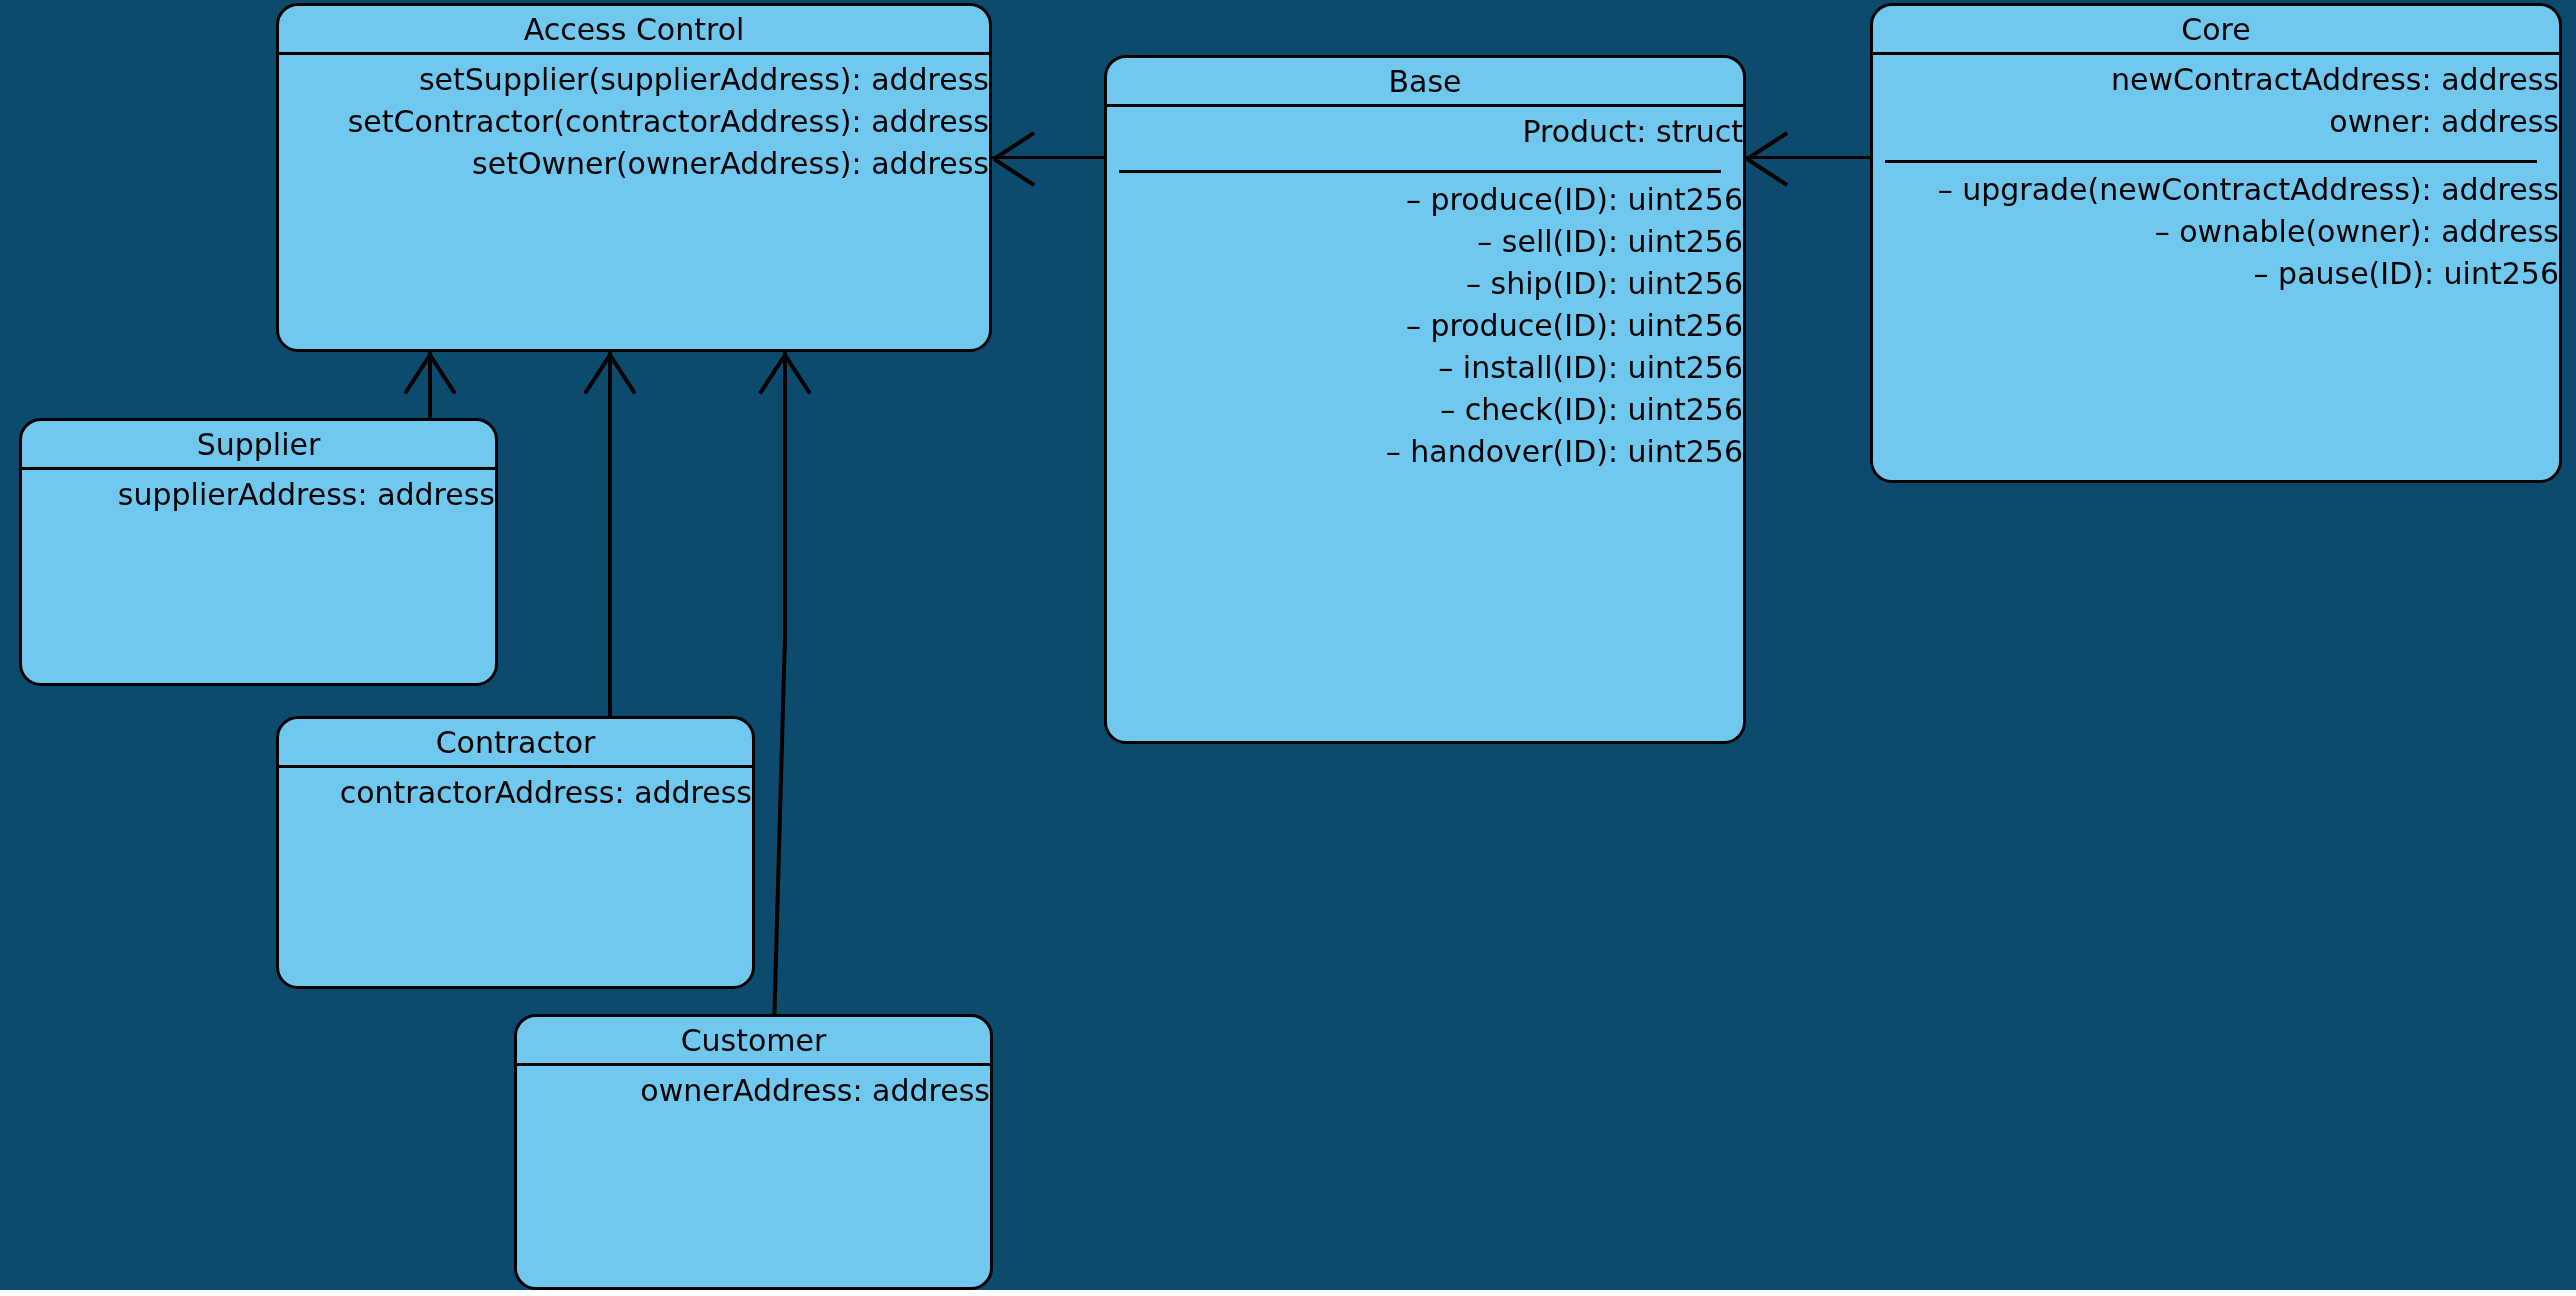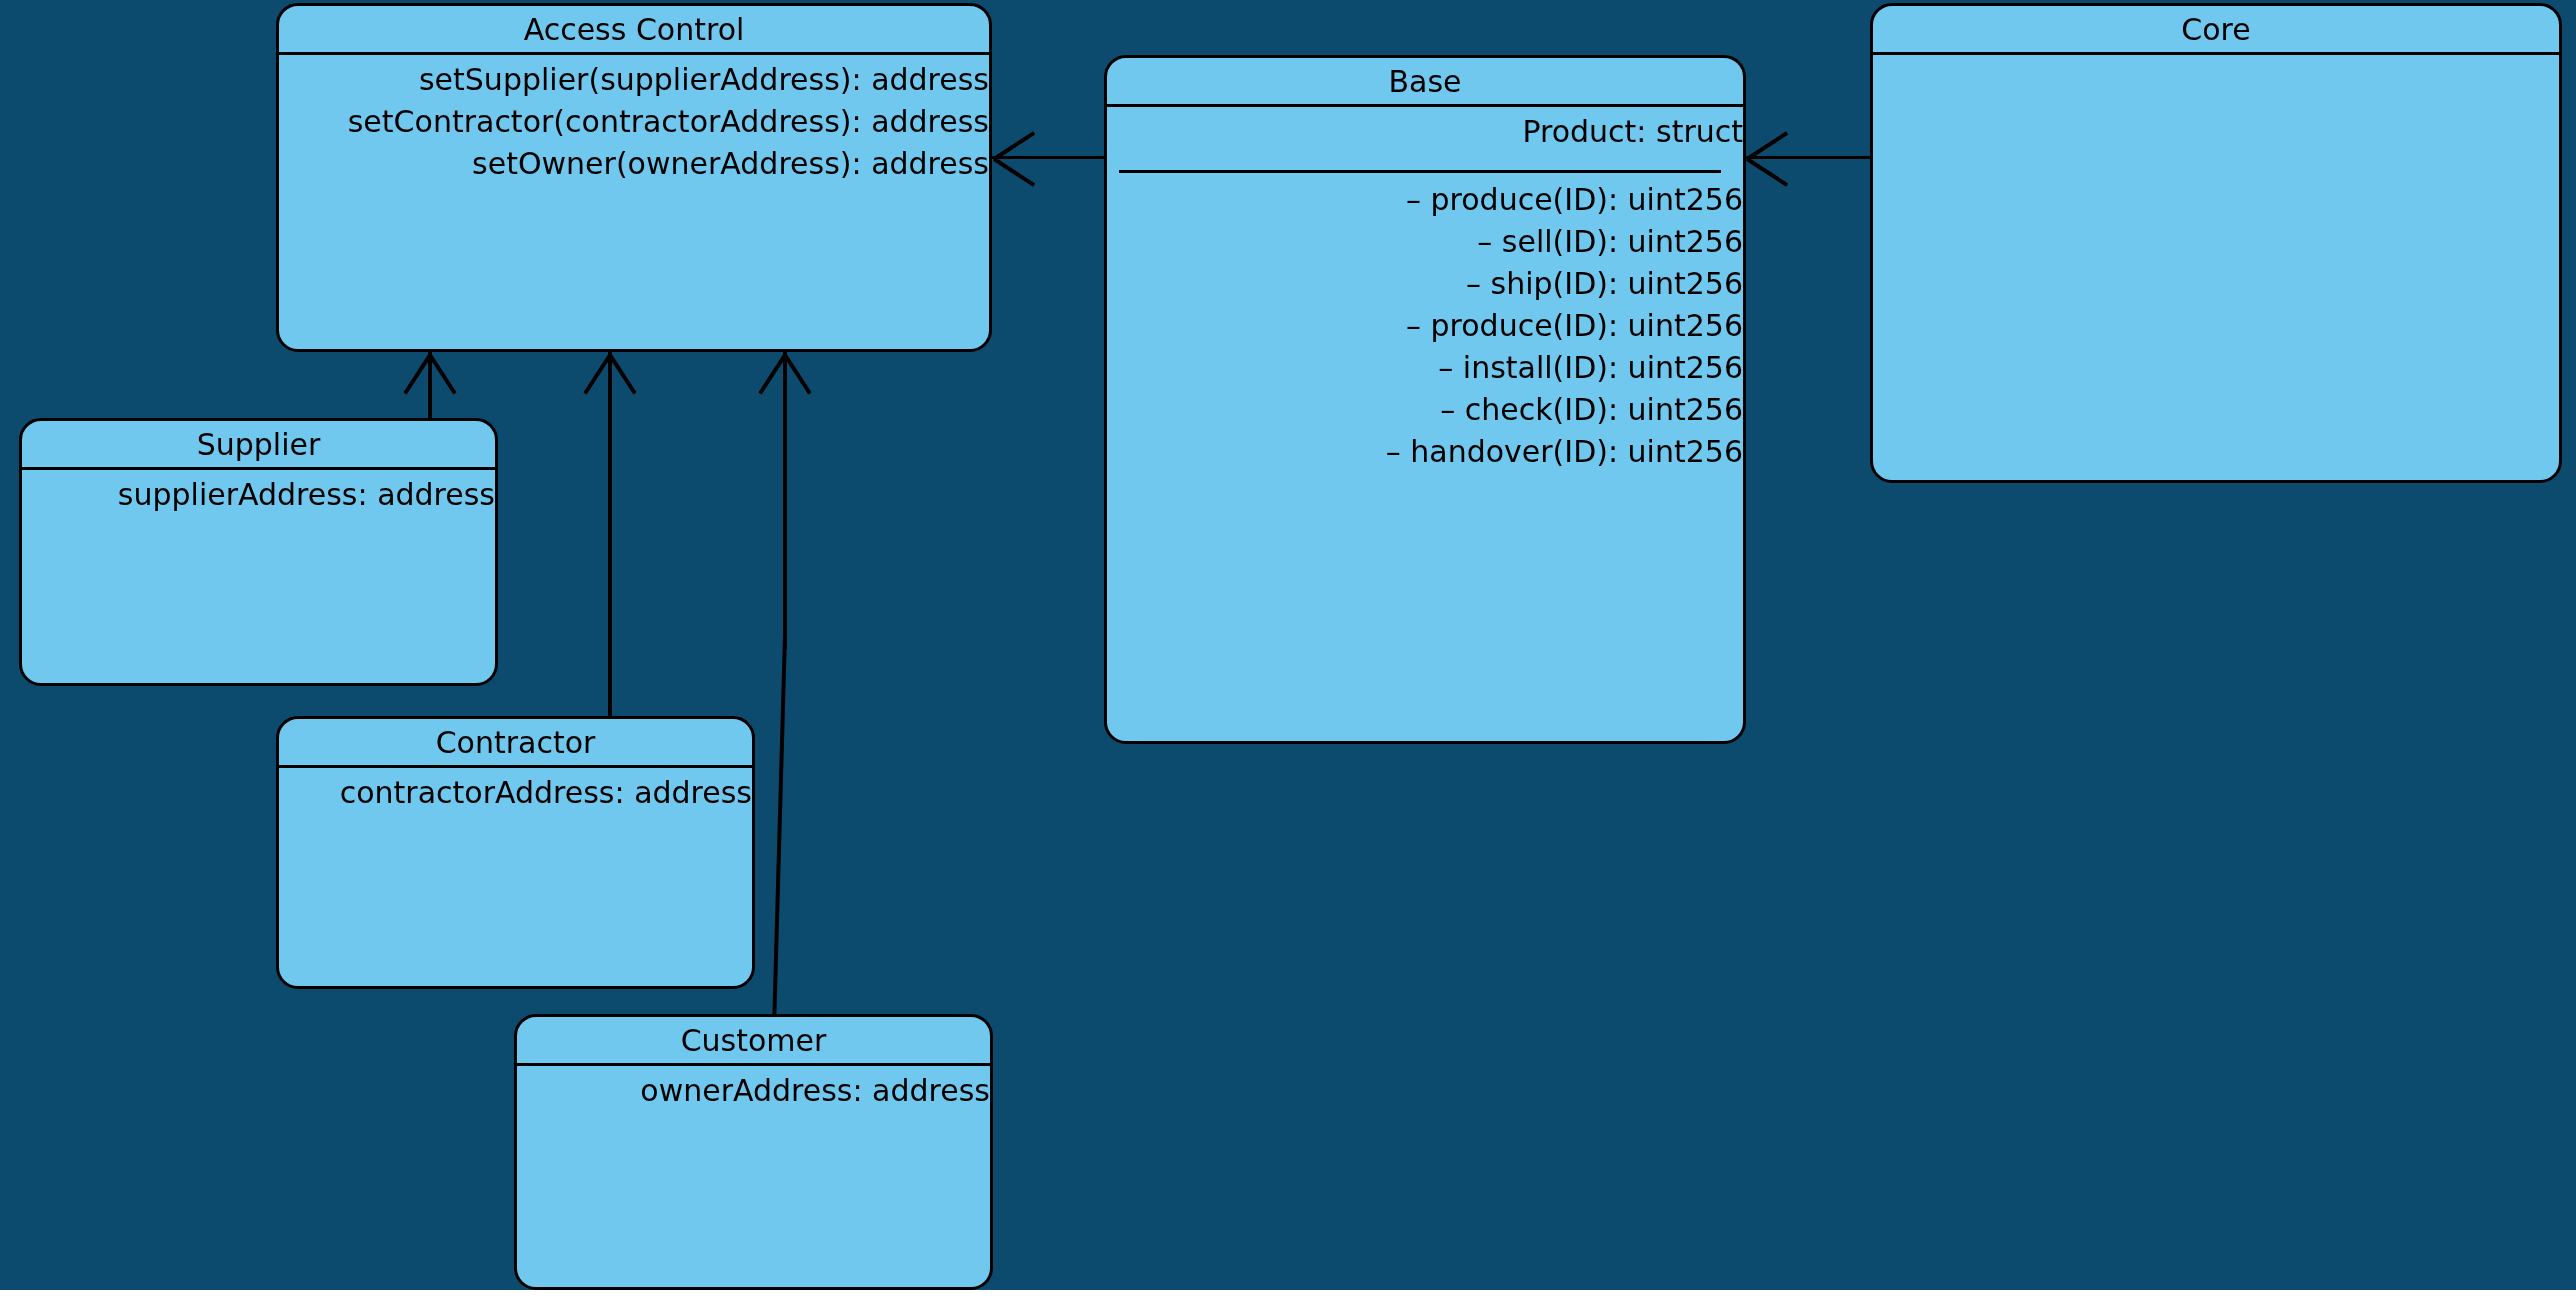--- a/index.html
+++ b/index.html
@@ -167,20 +167,28 @@
       <div class="uml-line">– ship(ID): uint256</div>
       <div class="uml-line">– produce(ID): uint256</div>
       <div class="uml-line">– install(ID): uint256</div>
       <div class="uml-line">– check(ID): uint256</div>
       <div class="uml-line">– handover(ID): uint256</div>
     </div>
   </div>
 
   <div class="uml-box" style="left:1870px; top:3px; width:692px; height:480px;">
     <div class="uml-title">Core</div>
+    <div class="uml-body">
+      <div class="uml-line">newContractAddress: address</div>
+      <div class="uml-line">owner: address</div>
+      <div class="uml-sep"></div>
+      <div class="uml-line">– upgrade(newContractAddress): address</div>
+      <div class="uml-line">– ownable(owner): address</div>
+      <div class="uml-line">– pause(ID): uint256</div>
+    </div>
   </div>
 
   <div class="uml-box" style="left:19px; top:418px; width:479px; height:268px;">
     <div class="uml-title">Supplier</div>
     <div class="uml-body">
       <div class="uml-line">supplierAddress: address</div>
     </div>
   </div>
 
   <div class="uml-box" style="left:514px; top:1014px; width:479px; height:276px;">

